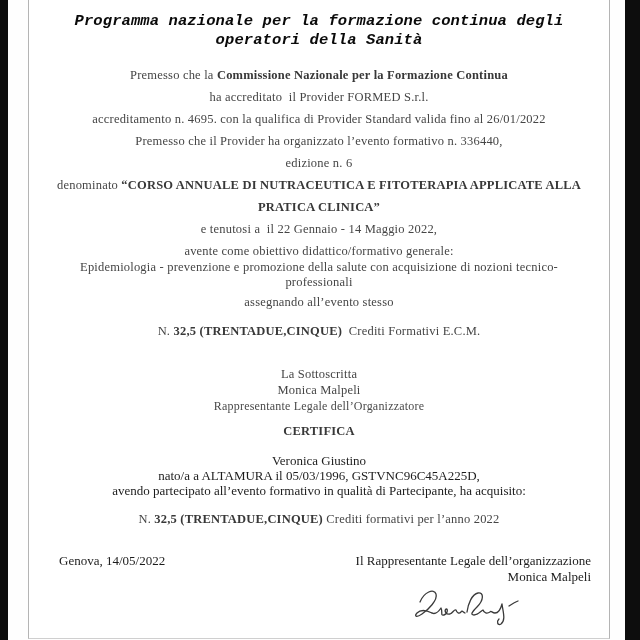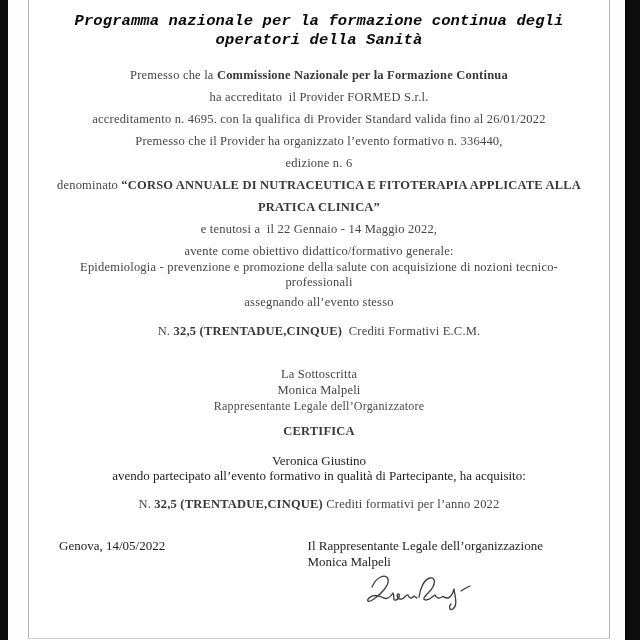--- a/index.html
+++ b/index.html
@@ -57,21 +57,21 @@
   }
   .participant-block { margin-top: 14px; }
   .credits-year { margin-top: 11px; line-height: 20px; }
 
   .footer-row {
     margin-top: 24px;
     display: flex; justify-content: space-between; align-items: flex-start;
     text-align: left;
   }
   .footer-date { margin-left: 12px; line-height: 16px; }
-  .footer-right { text-align: left; margin-right: 48px; }
+  .footer-right { text-align: right; }
   .footer-right .serif-line { line-height: 16px; }
   .signature-wrap { margin-top: 1px; height: 42px; }
   .signature-wrap svg { display: block; margin: 0 auto; }
 </style>
 </head>
 <body>
 
 <div class="paper">
   <div class="frame">
     <div class="content">
@@ -100,20 +100,21 @@
         <p class="l">Monica Malpeli</p>
         <p class="l role-small">Rappresentante Legale dell’Organizzatore</p>
       </div>
 
       <div class="certifica-block">
         <p class="l"><b>CERTIFICA</b></p>
       </div>
 
       <div class="participant-block">
         <p class="serif-line">Veronica Giustino</p>
+        <p class="serif-line">nato/a a ALTAMURA il 05/03/1996, GSTVNC96C45A225D,</p>
         <p class="serif-line">avendo partecipato all’evento formativo in qualità di Partecipante, ha acquisito:</p>
       </div>
 
       <p class="l credits-year"><span>N. </span><b>32,5 (TRENTADUE,CINQUE)</b><span> Crediti formativi per l’anno 2022</span></p>
 
       <div class="footer-row">
         <p class="serif-line footer-date">Genova, 14/05/2022</p>
         <div class="footer-right">
           <p class="serif-line">Il Rappresentante Legale dell’organizzazione</p>
           <p class="serif-line">Monica Malpeli</p>

